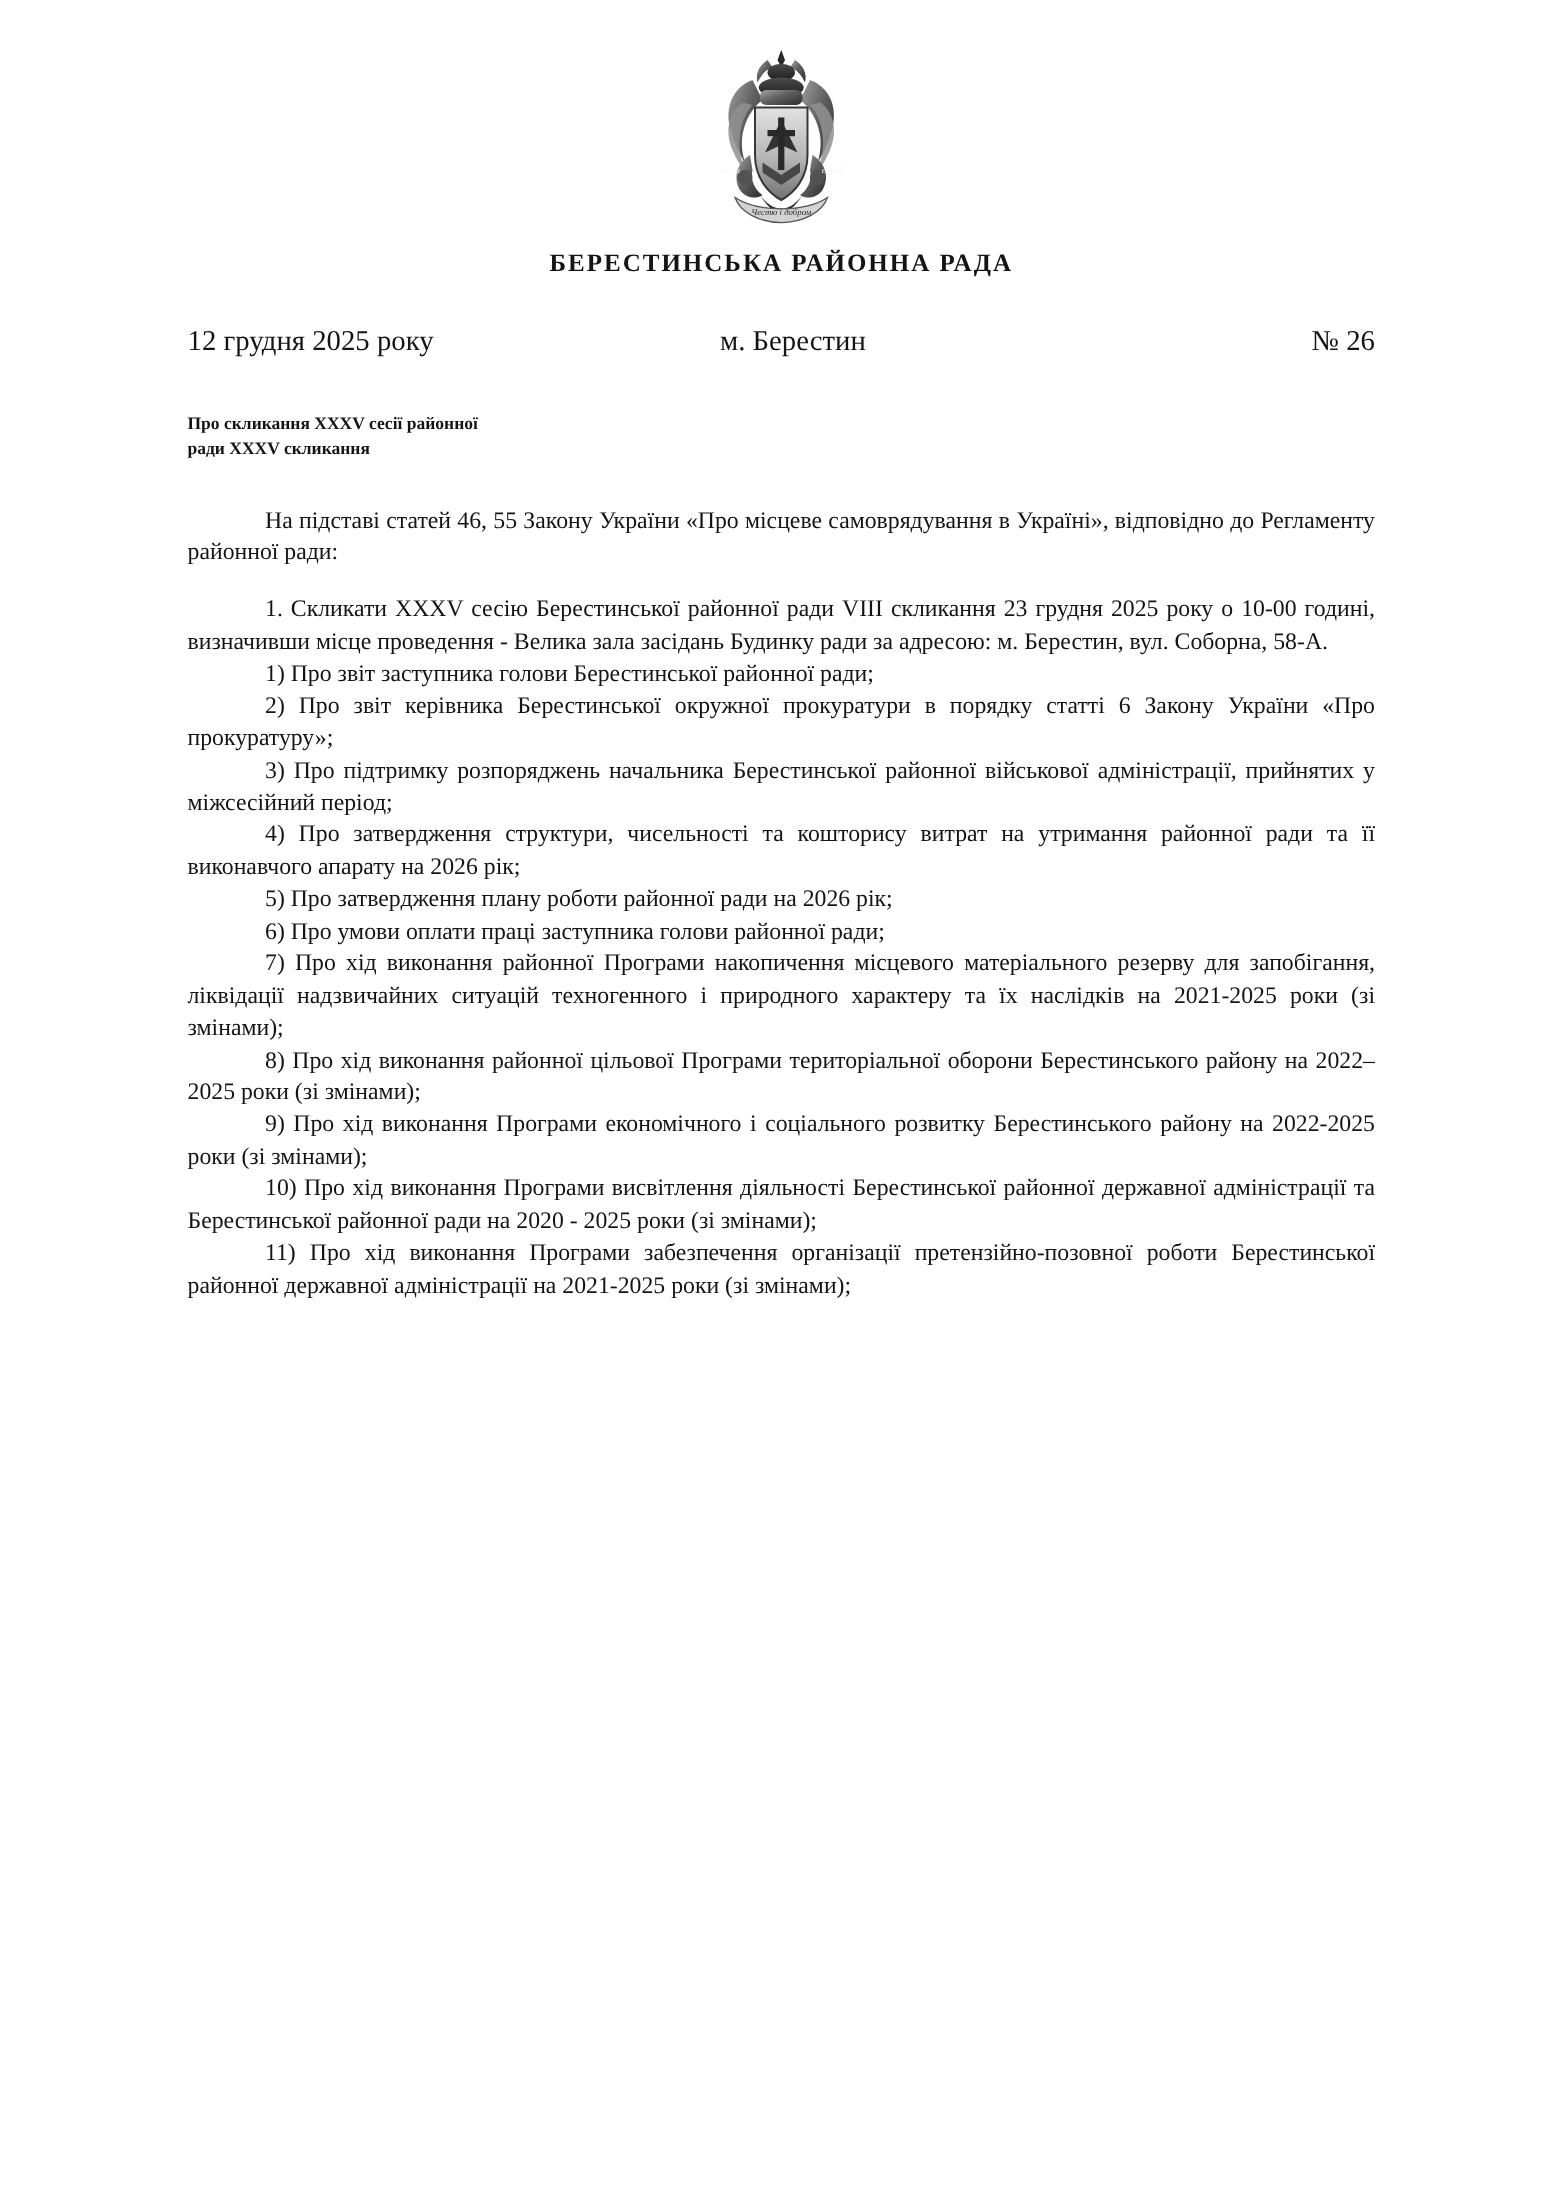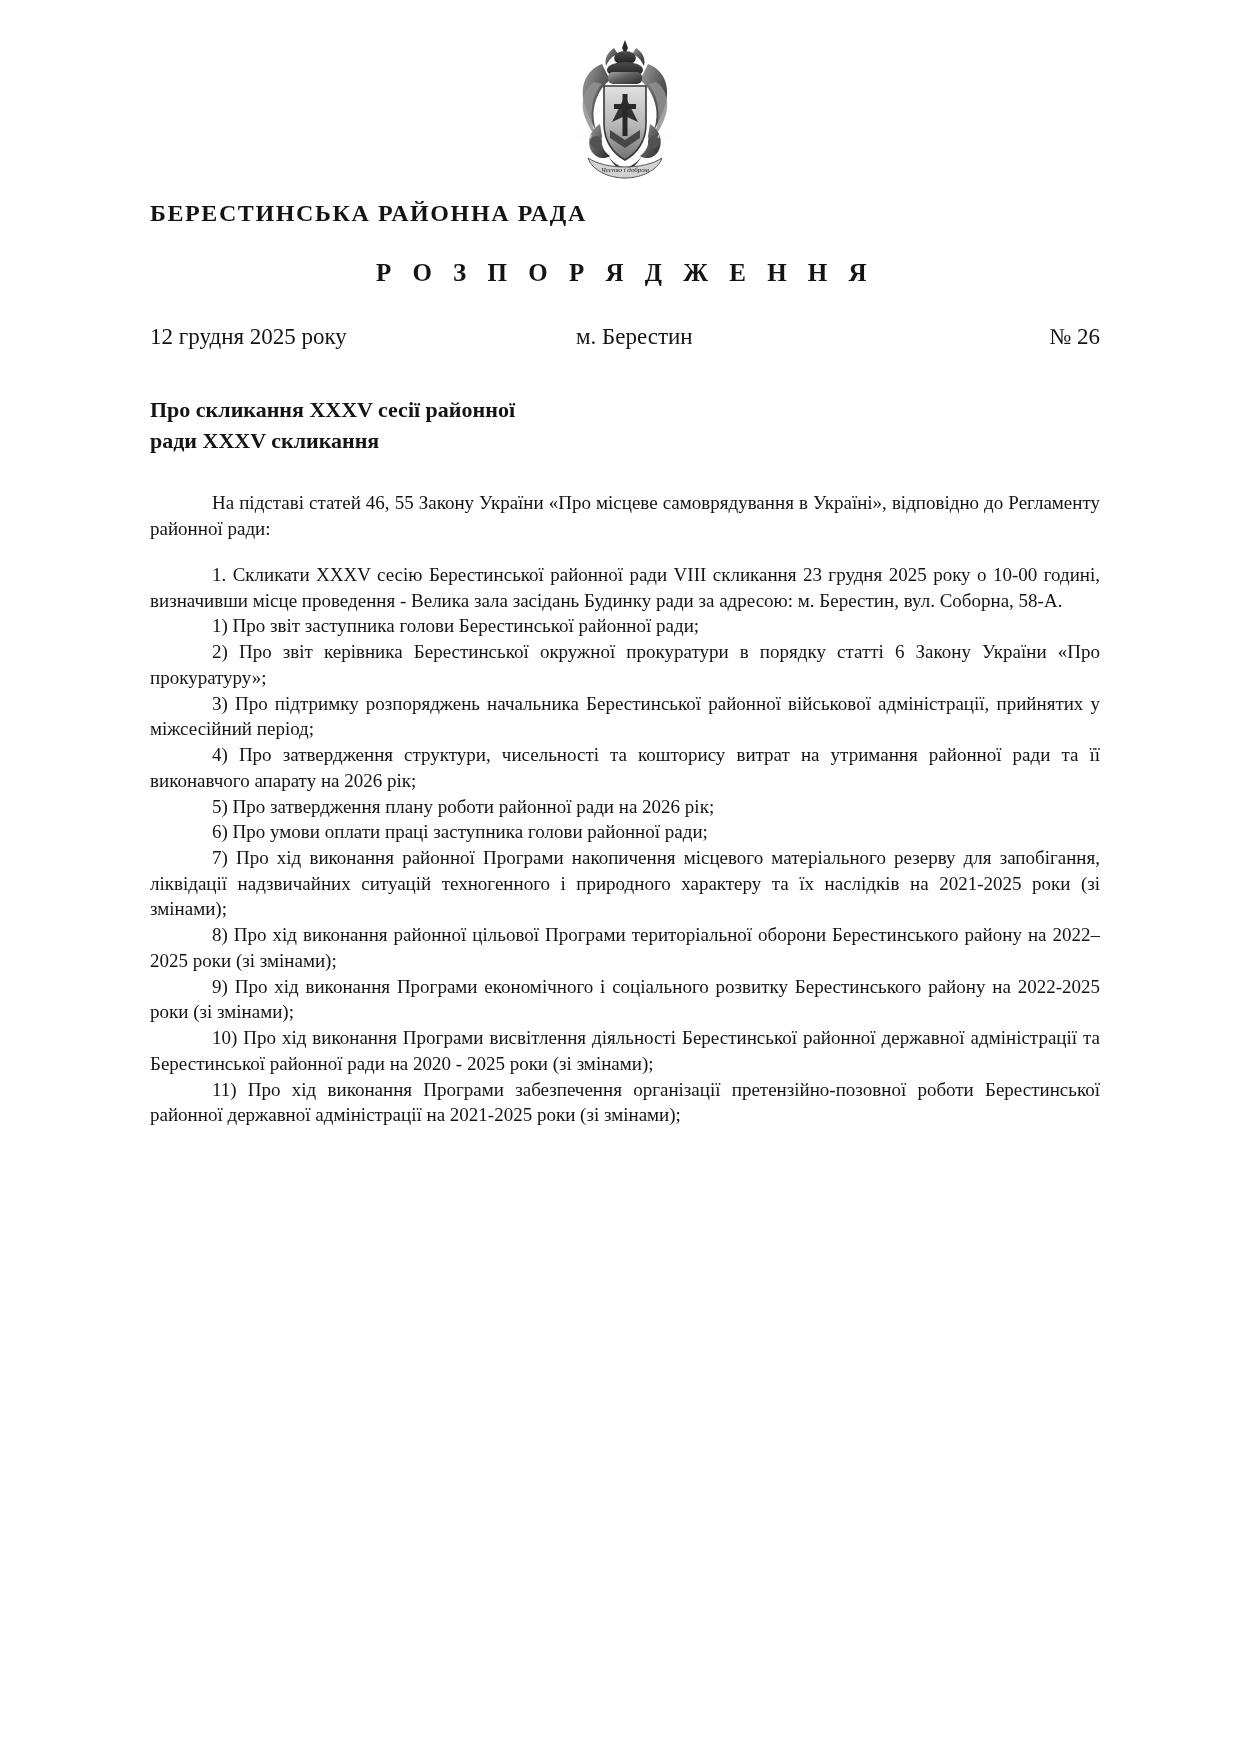--- a/index.html
+++ b/index.html
@@ -35,22 +35,22 @@
   .emblem {
     width: 134px;
     height: 146px;
     position: relative;
     filter: grayscale(100%) contrast(108%);
   }
   .emblem svg { display: block; width: 100%; height: 100%; }
 
   
   .org-title {
-    text-align: left;
-    font-size: 24px;
+    text-align: center;
+    font-size: 20px;
     font-weight: bold;
     letter-spacing: 1.6px;
     margin-top: 14px;
     font-family: "Liberation Serif", "DejaVu Serif", serif;
   }
   .doc-type {
     text-align: center;
     font-size: 25px;
     font-weight: bold;
     letter-spacing: 7.5px;
@@ -74,21 +74,21 @@
     white-space: nowrap;
   }
   .meta-number {
     margin-left: auto;
     white-space: nowrap;
   }
 
   
   .subject {
     margin-top: 42px;
-    font-size: 22px;
+    font-size: 14px;
     font-weight: bold;
     line-height: 1.42;
   }
   .subject div { white-space: nowrap; }
 
   
   .body-block {
     margin-top: 34px;
     font-size: 19px;
     line-height: 1.355;
@@ -173,21 +173,20 @@
         <text x="67" y="134" text-anchor="middle" font-family="Liberation Serif, serif" font-size="7" fill="#2c3036" font-style="italic">Честю і добром</text>
 
         <text x="26" y="100" text-anchor="middle" font-family="Liberation Serif, serif" font-size="7" fill="#eceef0" font-style="italic">кріпи</text>
         <text x="108" y="100" text-anchor="middle" font-family="Liberation Serif, serif" font-size="7" fill="#eceef0" font-style="italic">єднай</text>
       </svg>
     </div>
   </div>
 
   <div class="org-title">БЕРЕСТИНСЬКА РАЙОННА РАДА</div>
 
-  <div class="doc-type">Р О З П О Р Я Д Ж Е Н Н Я</div>
 
   <div class="meta-row">
     <span class="meta-date">12 грудня 2025 року</span>
     <span class="meta-place">м. Берестин</span>
     <span class="meta-number">№ 26</span>
   </div>
 
   <div class="subject">
     <div>Про скликання XXXV сесії районної</div>
     <div>ради XXXV скликання</div>

